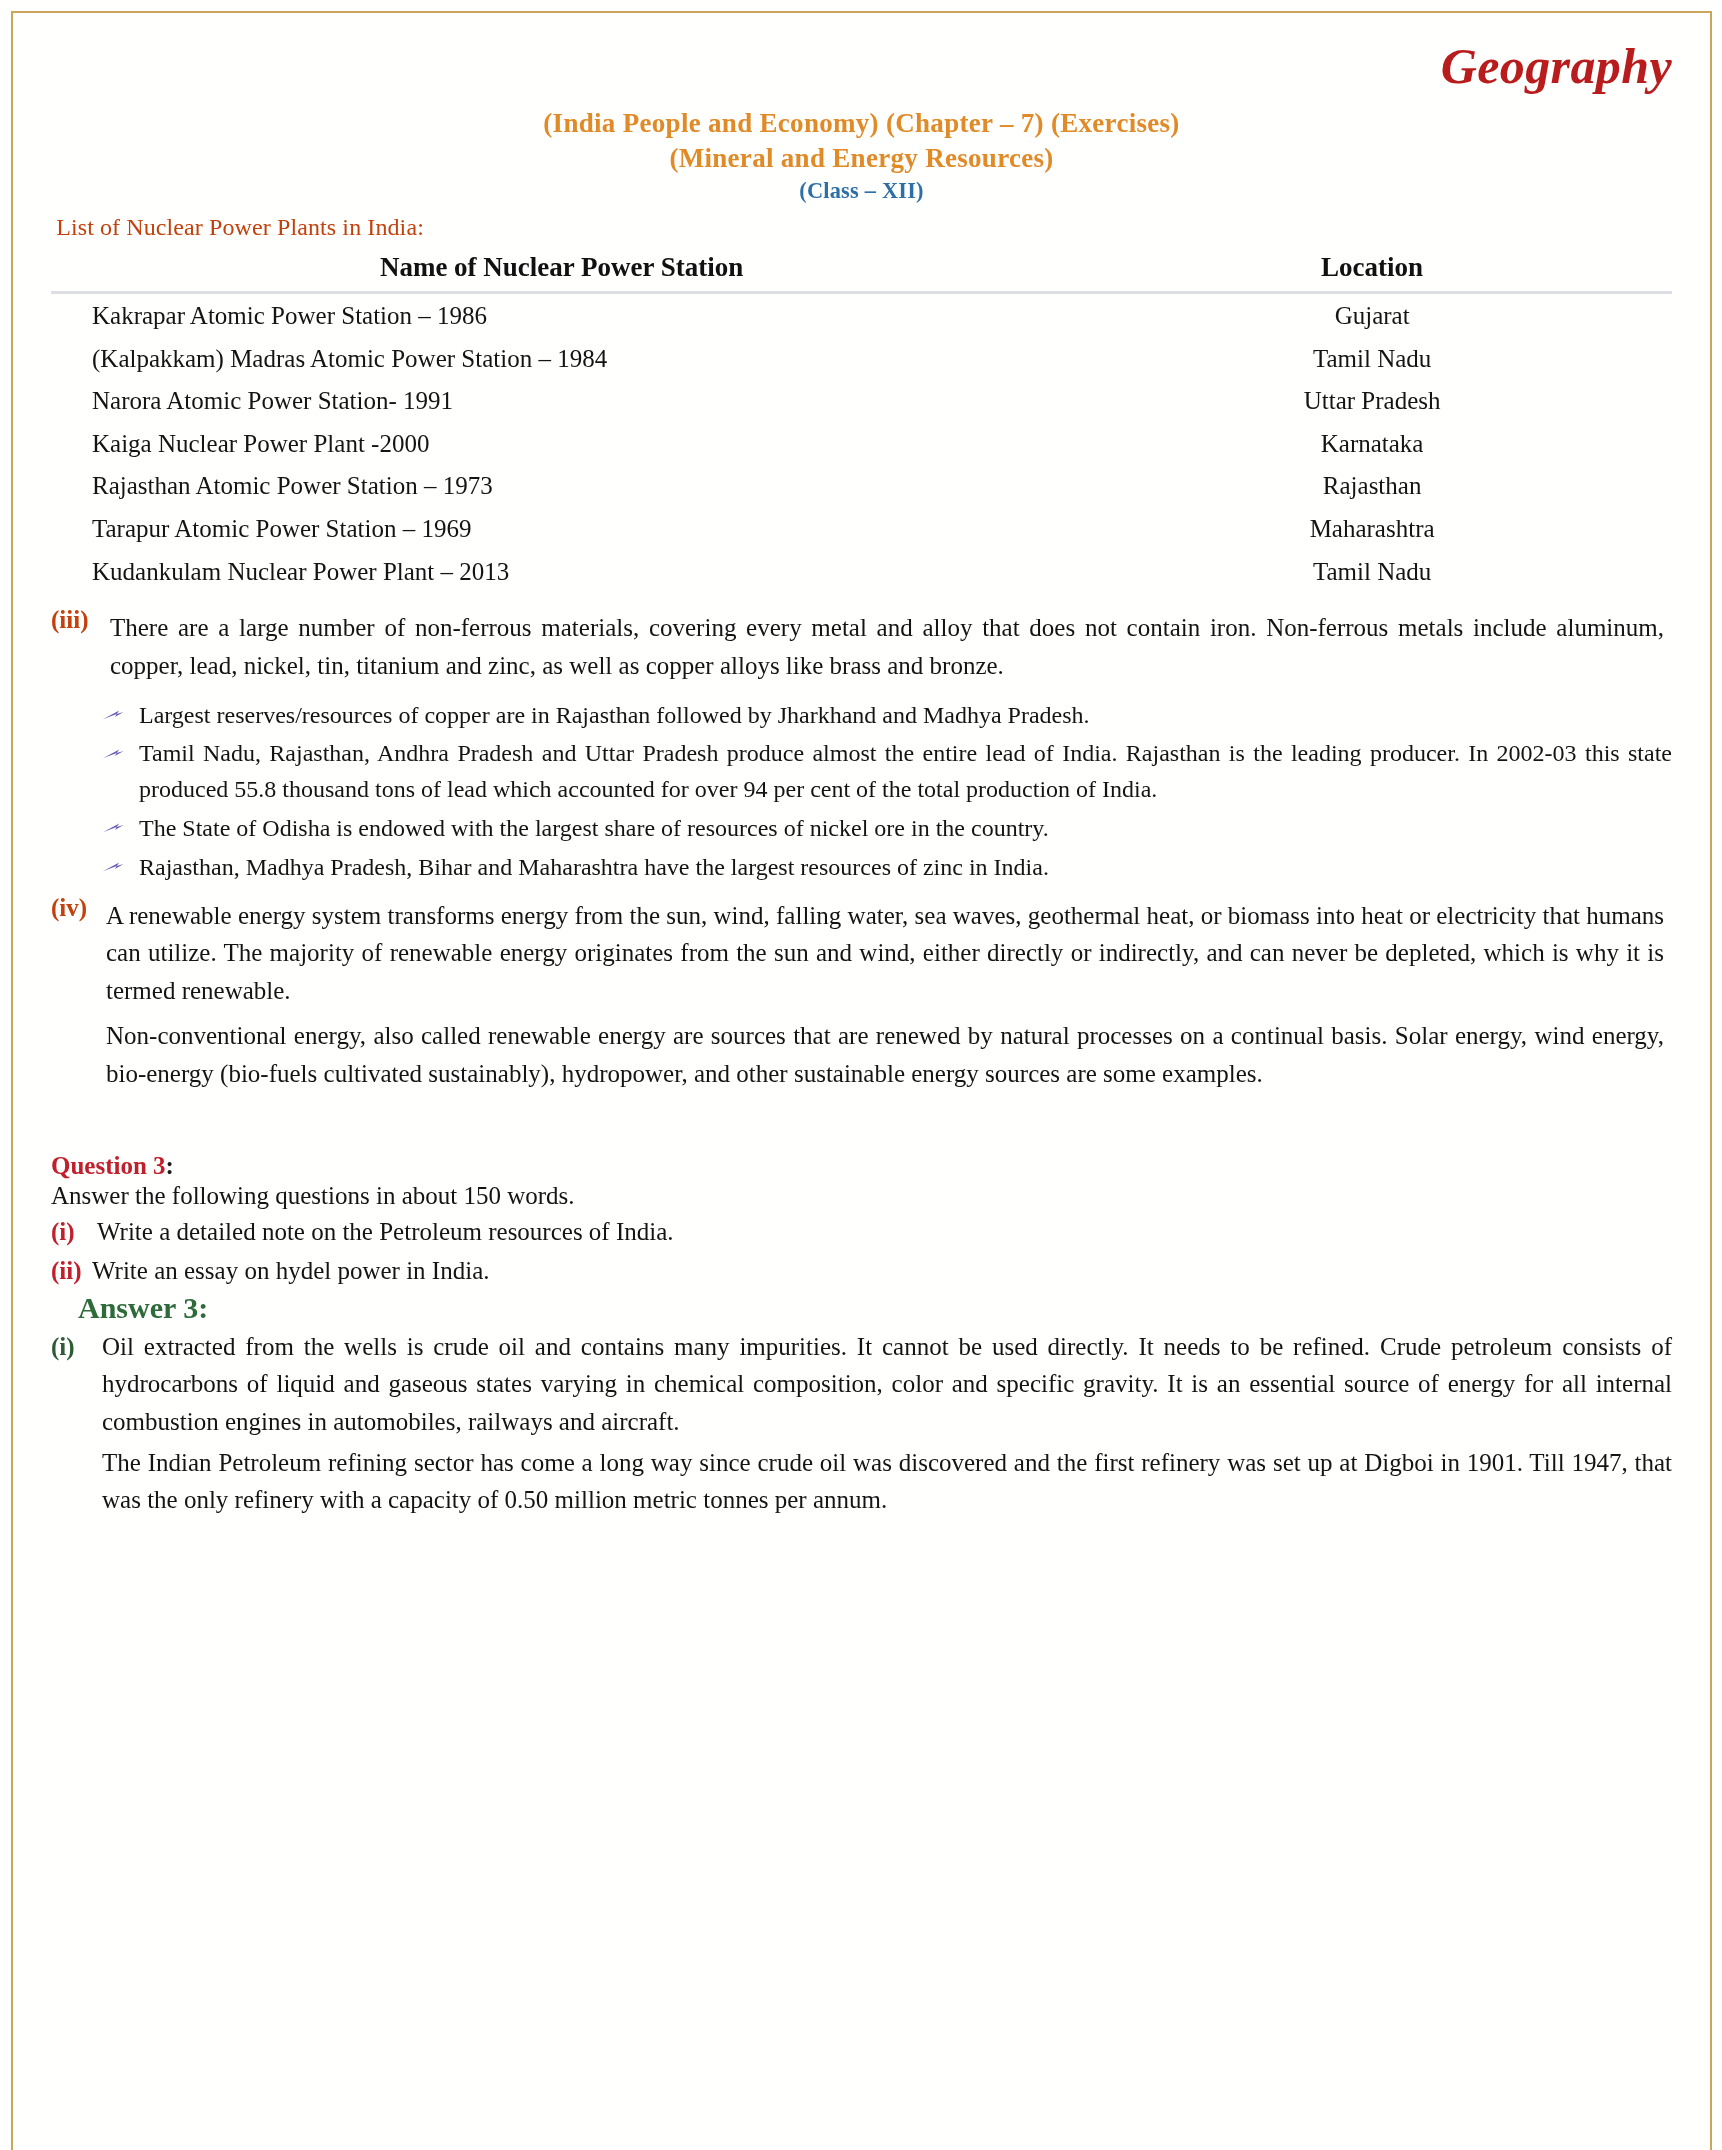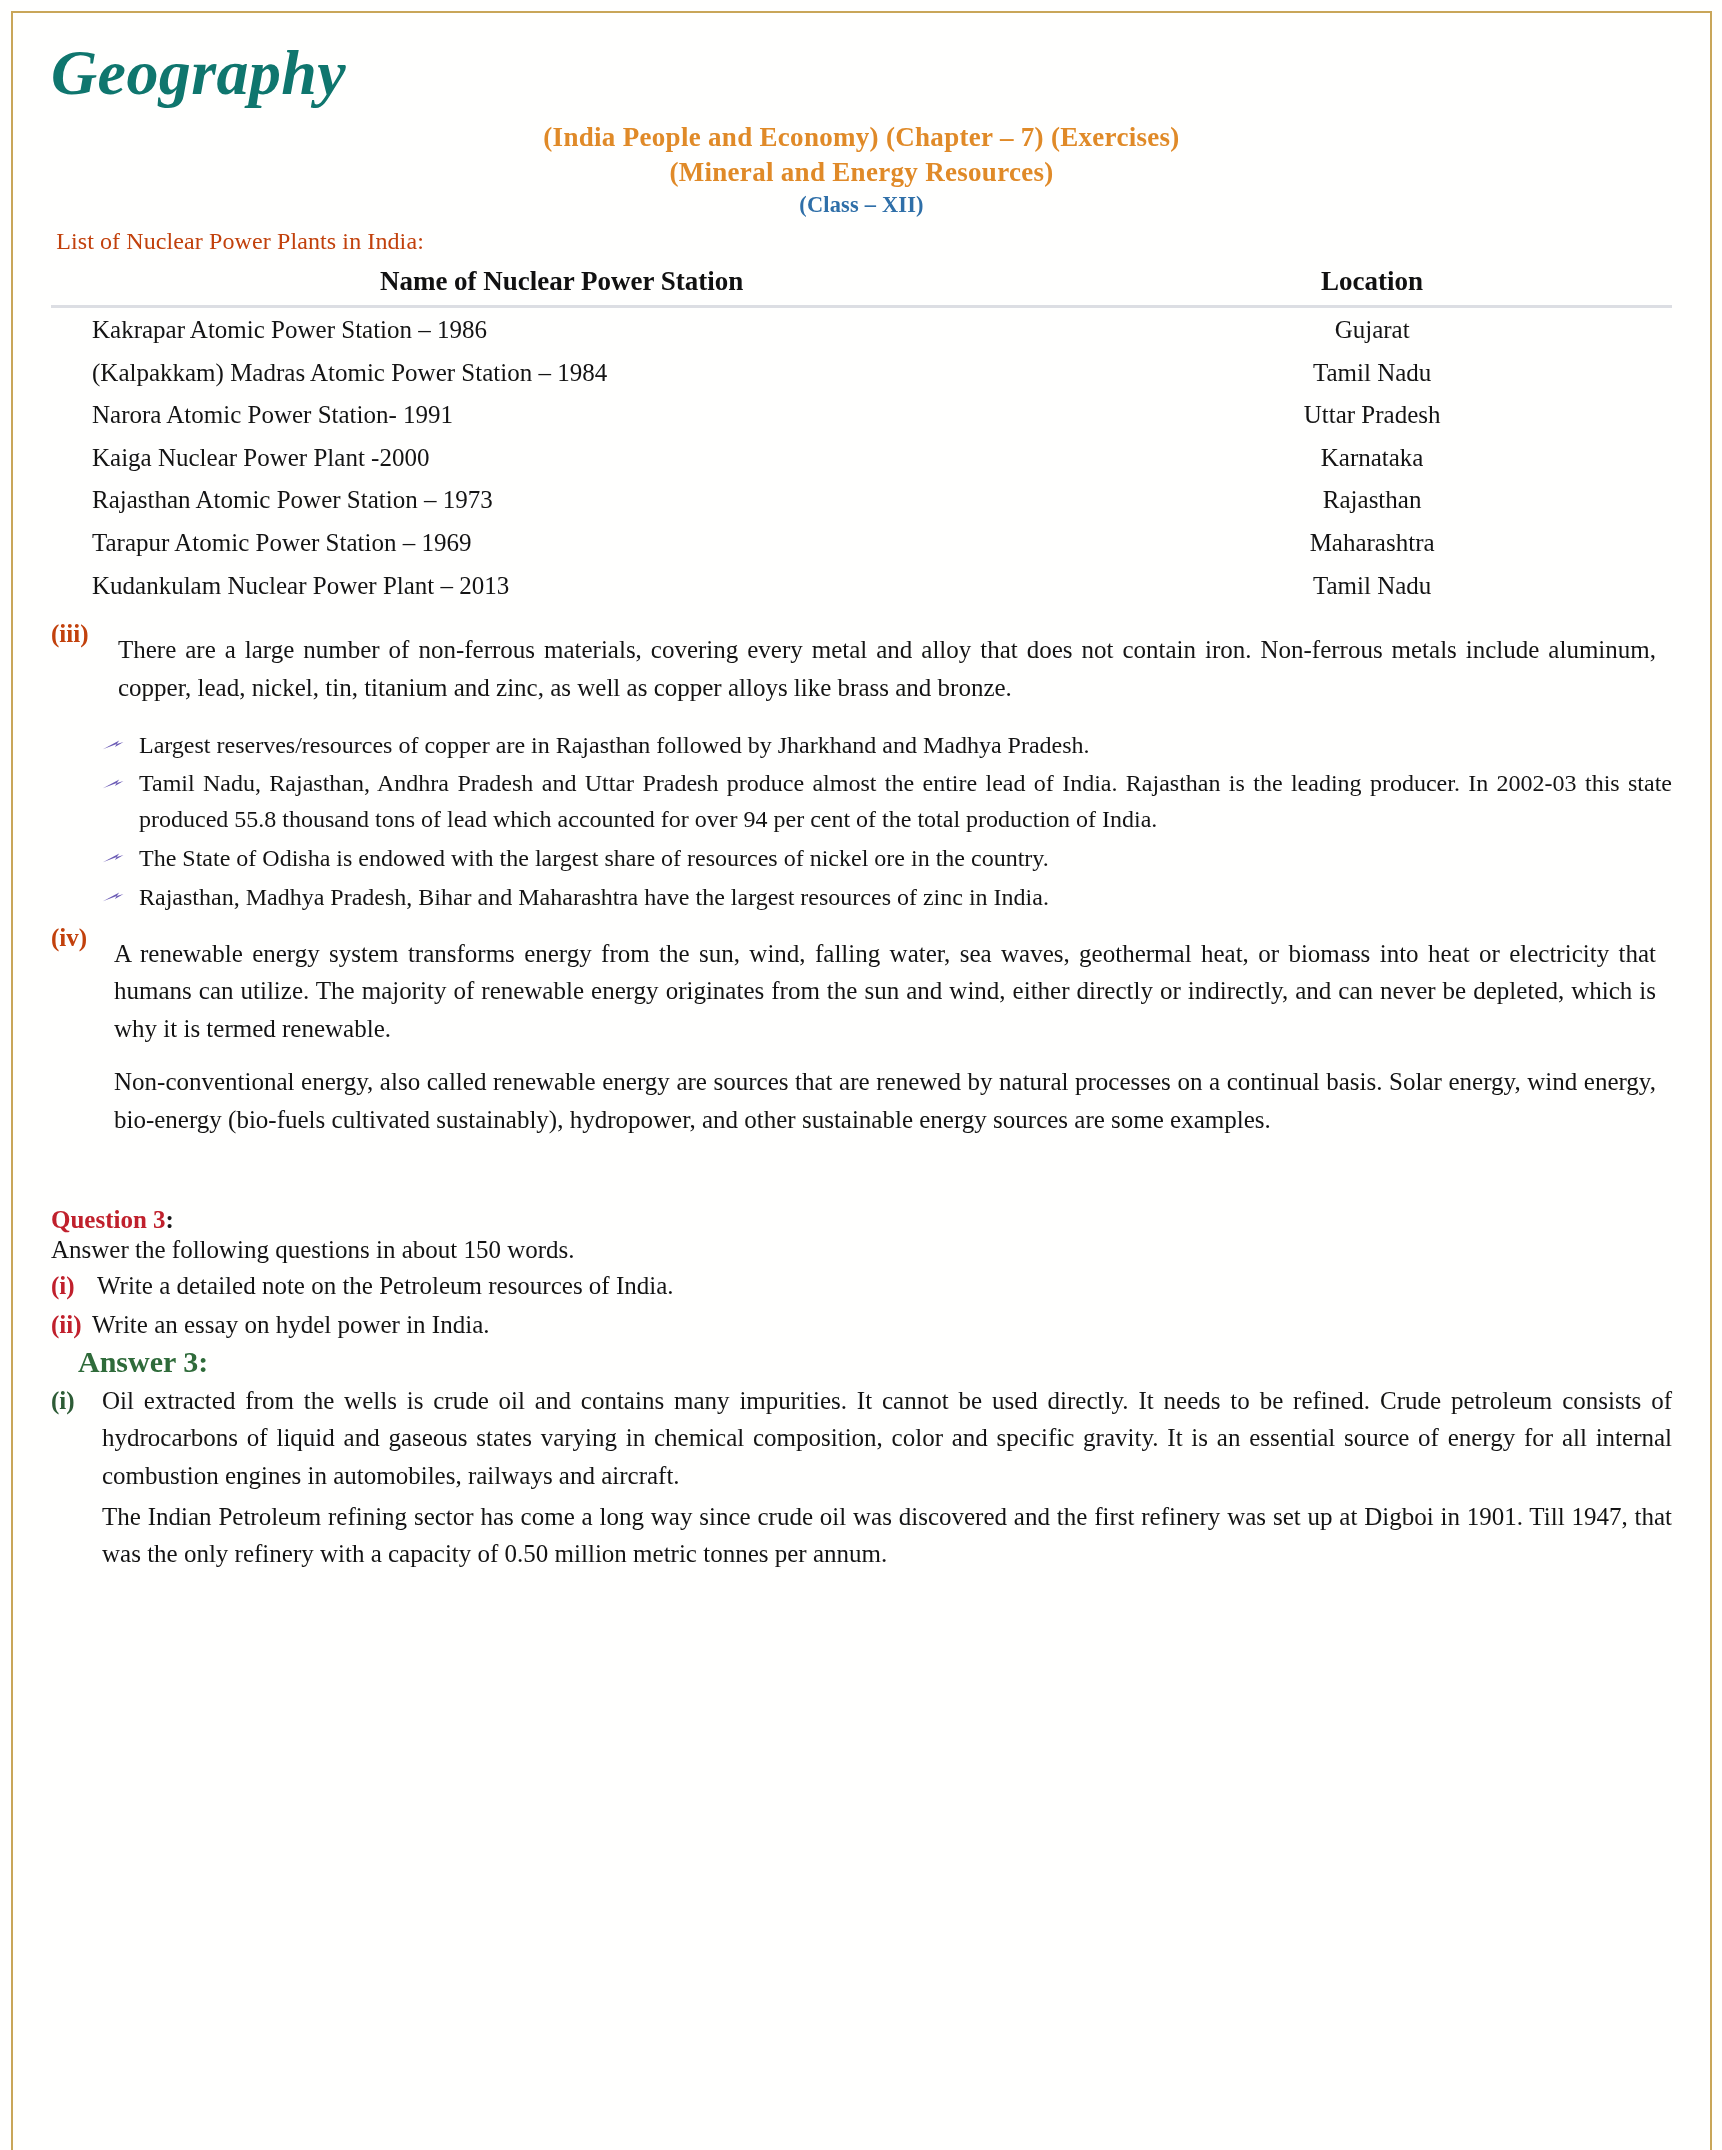--- a/index.html
+++ b/index.html
@@ -30,26 +30,26 @@
     box-sizing: border-box;
   }
   .content {
     position: relative;
     padding: 26px 51px 0 51px;
     box-sizing: border-box;
   }
 
   
   .doc-title {
-    text-align: left;
+    text-align: right;
     font-family: "Liberation Serif", "DejaVu Serif", serif;
     font-style: italic;
     font-weight: bold;
-    color: #0f766e;
-    font-size: 64px;
+    color: #b91c1c;
+    font-size: 50px;
     line-height: 1.0;
     margin: 14.6px 0 15.5px 0;
     letter-spacing: 0.4px;
   }
   .subtitle-block {
     text-align: center;
     margin-bottom: 2.6px;
   }
   .subtitle-1, .subtitle-2 {
     color: #e08a28;
@@ -123,21 +123,21 @@
     width: 51px;
   }
   .num-marker.roman-narrow { width: 47px; }
   .num-body {
     flex: 1 1 auto;
     font-size: 25px;
     line-height: 1.50;
     text-align: justify;
     color: #141414;
   }
-  .num-body p { margin: 16px; }
+  .num-body p { margin: 8px; }
   .num-body p + p { margin-top: 3.4px; }
 
   
   .bullets {
     list-style: none;
     margin: 2.6px 0 4.3px 0;
     padding: 0 0 0 51px;
   }
   .bullets li {
     display: flex;

